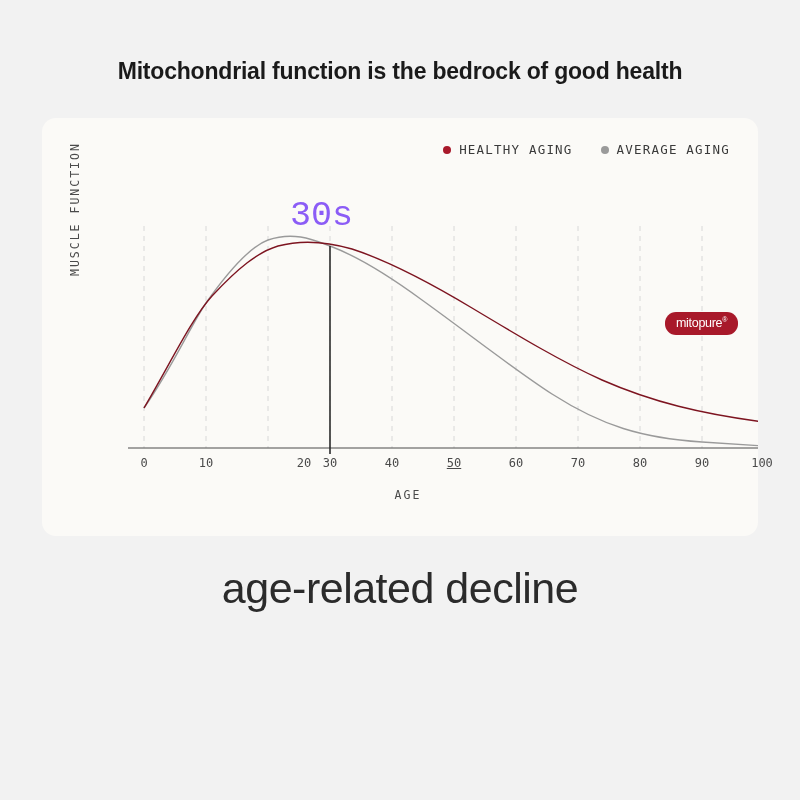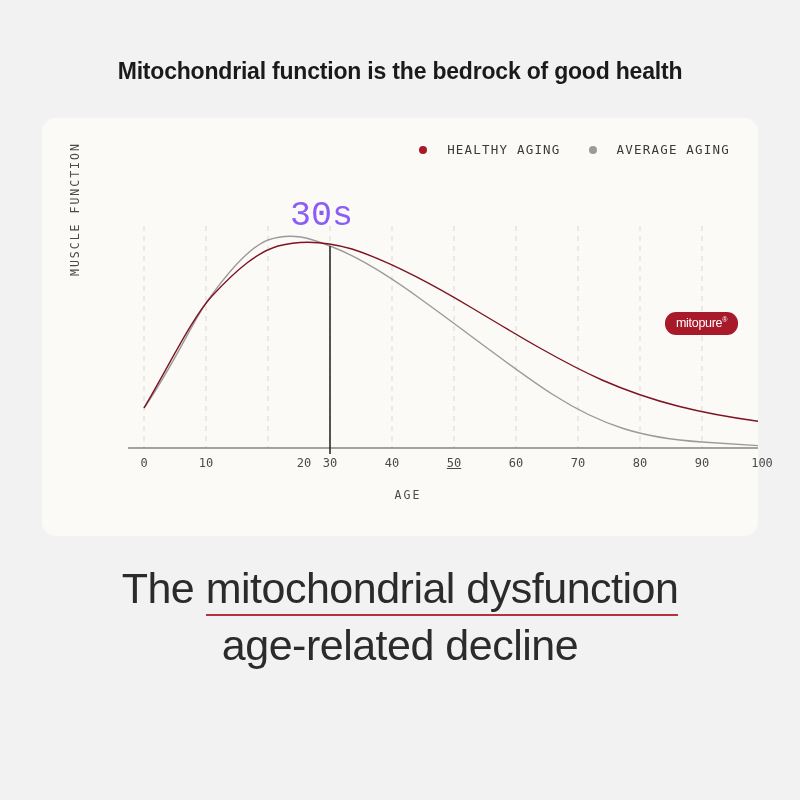--- a/index.html
+++ b/index.html
@@ -44,21 +44,21 @@
     position: absolute;
     top: 24px;
     right: 28px;
     display: flex;
     gap: 28px;
     align-items: center;
   }
   .legend-item {
     display: flex;
     align-items: center;
-    gap: 20px;
+    gap: 8px;
     font-family: "DejaVu Sans Mono", monospace;
     font-size: 12.5px;
     letter-spacing: 1.2px;
     color: #3a3a3a;
   }
   .legend-dot {
     width: 8px;
     height: 8px;
     border-radius: 50%;
     display: inline-block;
@@ -201,17 +201,16 @@
     <div class="tick-label" style="left:598px;">80</div>
     <div class="tick-label" style="left:660px;">90</div>
     <div class="tick-label" style="left:720px;">100</div>
 
     <div class="peak-label">30s</div>
 
     <div class="badge"><span>mitopure</span><sup>®</sup></div>
   </div>
 
   <div class="caption">
-    <div><span>The </span><span class="ul">mitochondrial dysfunction</span></div>
     <div>age-related decline</div>
   </div>
 
 </div>
 
 </body></html>

